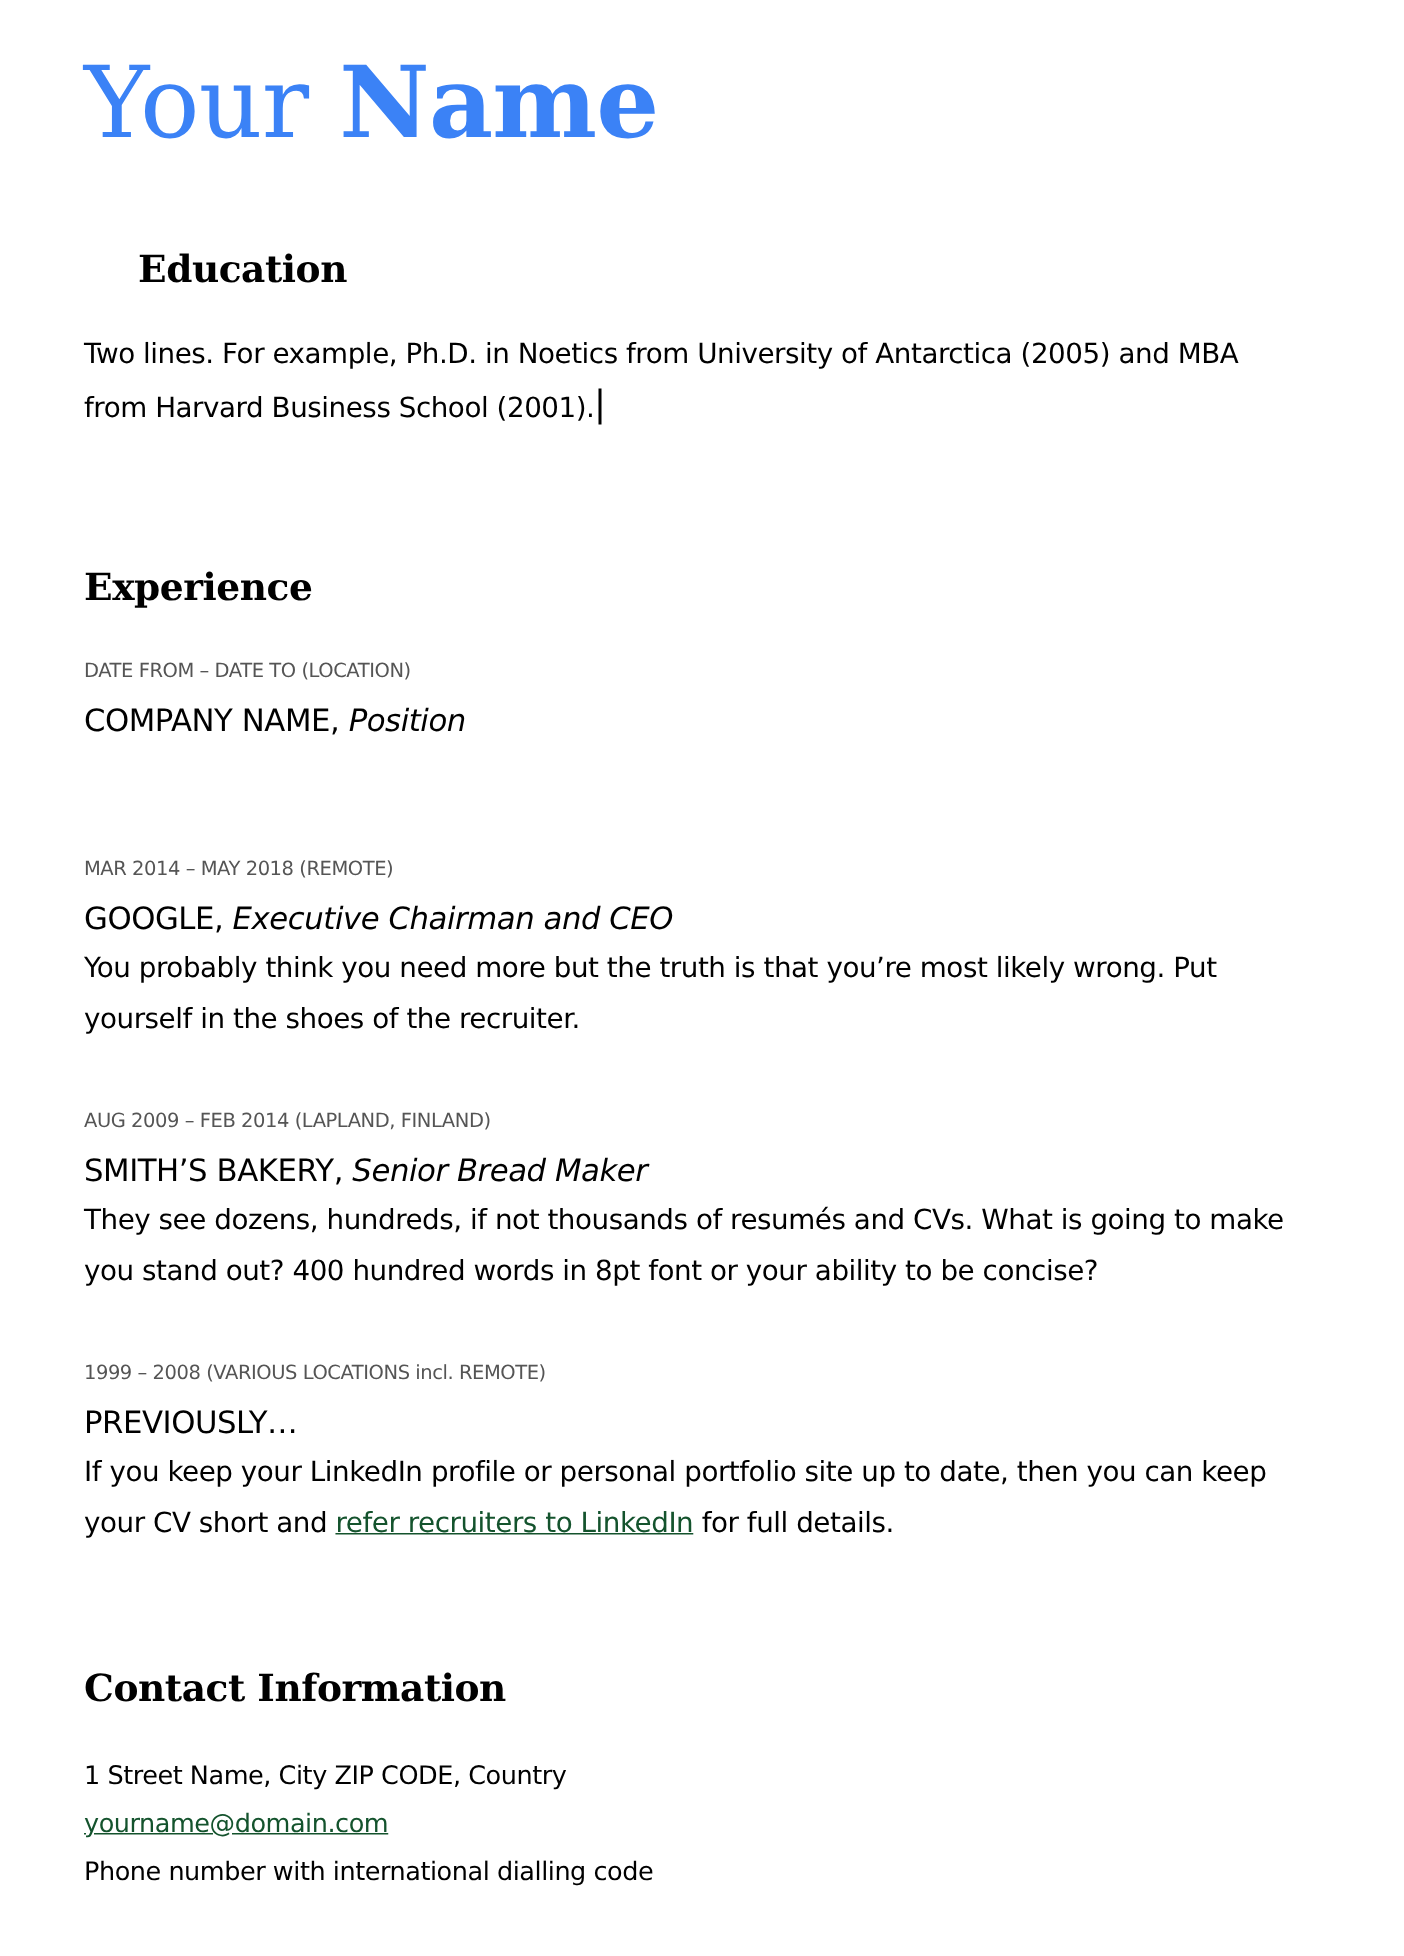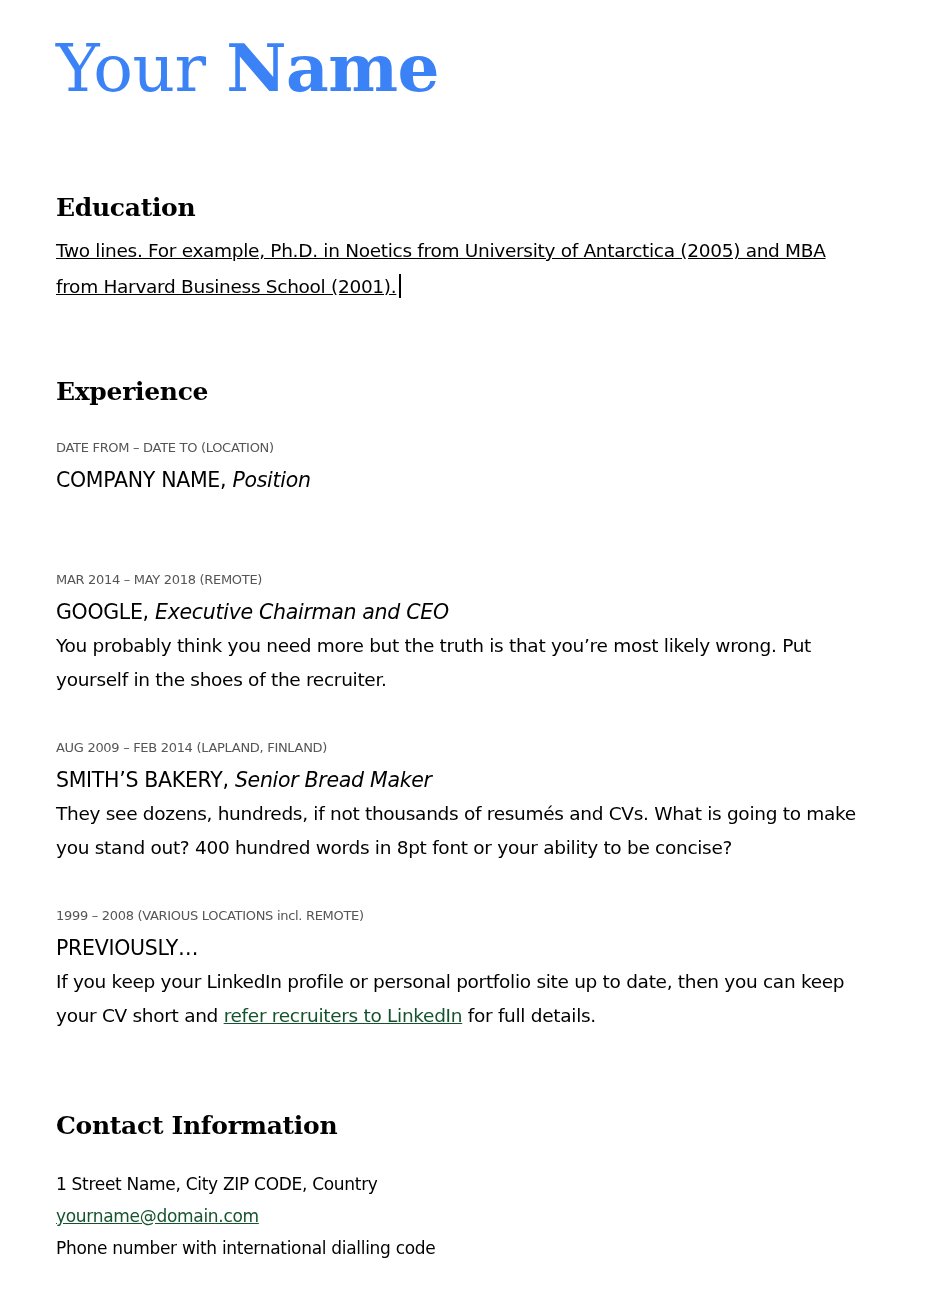--- a/index.html
+++ b/index.html
@@ -47,24 +47,23 @@
     }
     .body-text {
       position: absolute;
       left: 0;
       font-family: "DejaVu Sans", "Liberation Sans", sans-serif;
       font-size: 18.5px;
       color: #000;
       letter-spacing: -0.3px;
     }
     .edu-text {
-      top: 233px;
+      top: 219px;
       line-height: 36px;
       width: 810px;
-      text-decoration: underline;
     }
     .cursor {
       display: inline-block;
       width: 2px;
       height: 24px;
       background: #000;
       vertical-align: -5px;
       margin-left: 3px;
     }
     .job { position: absolute; left: 0; width: 820px; }
@@ -112,21 +111,21 @@
 </head>
 <body>
 
 <div class="page">
 
   <div class="name">
     <span class="first">Your</span>
     <span class="last">Name</span>
   </div>
 
-  <div class="section-heading" style="top:192px;">Education</div>
+  <div class="section-heading" style="top:164px;margin-left:36px;">Education</div>
   <div class="body-text edu-text"><span>Two lines. For example, Ph.D. in Noetics from University of Antarctica (2005) and MBA from Harvard Business School (2001).</span><span class="cursor"></span></div>
 
   <div class="section-heading" style="top:376px;">Experience</div>
 
   <div class="job" style="top:439px;">
     <div class="job-date">DATE FROM – DATE TO  (LOCATION)</div>
     <div class="job-title">
       <span>COMPANY NAME,</span>
       <span class="position">Position</span>
     </div>

